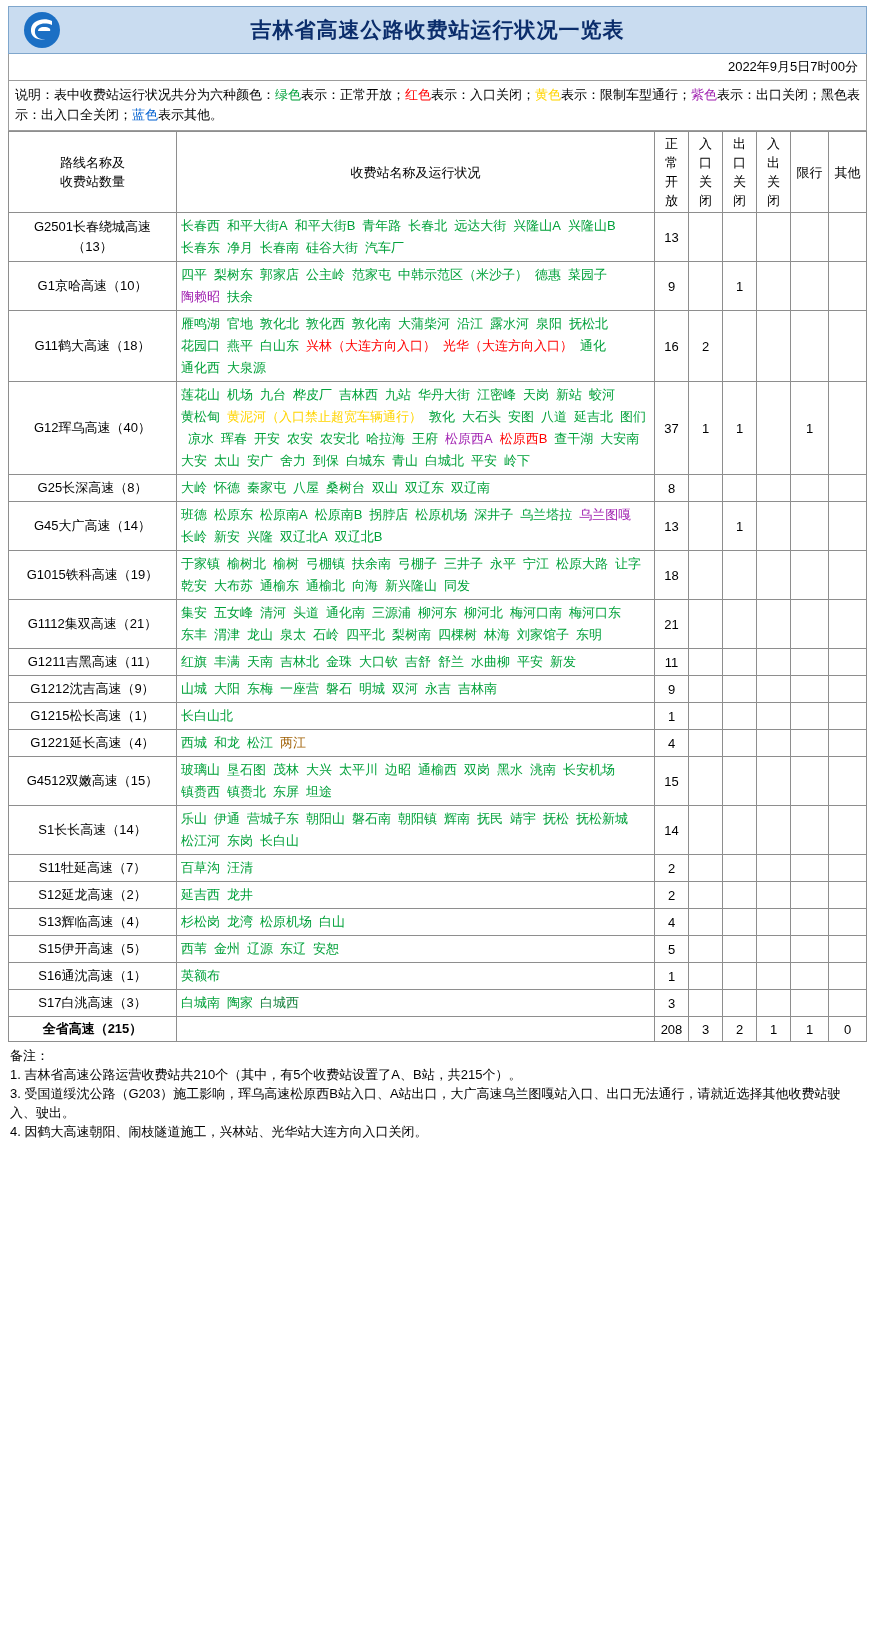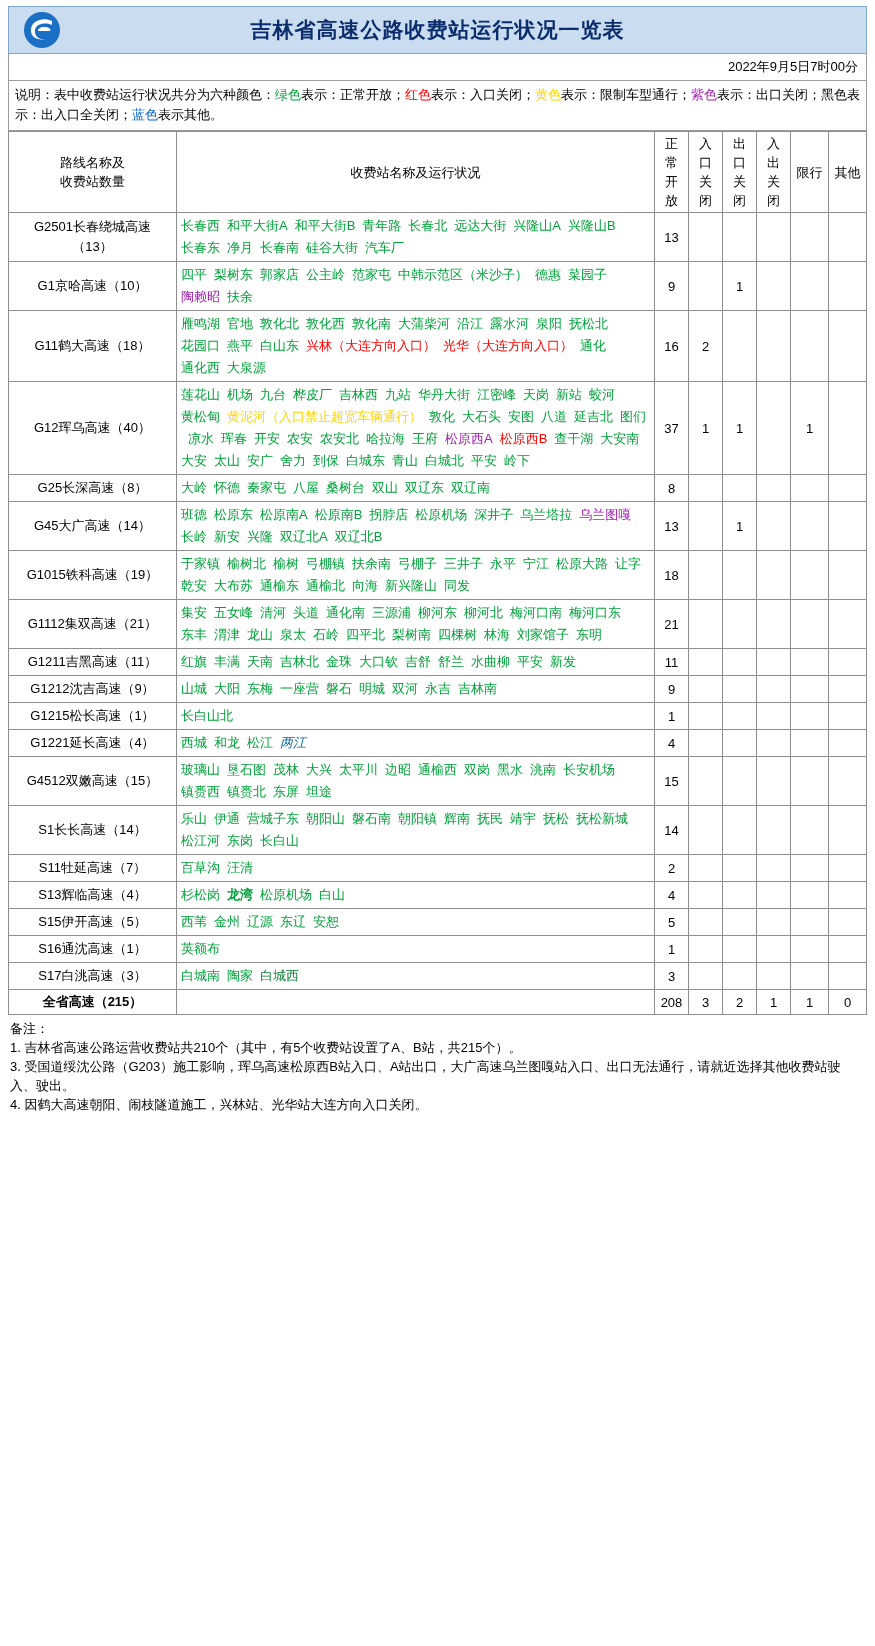--- a/index.html
+++ b/index.html
@@ -258,21 +258,21 @@
           <td class="stations"><span class="st" style="color: rgb(0, 161, 58);">长白山北</span><span class="sp"></span></td>
           <td class="num">1</td>
           <td class="num"></td>
           <td class="num"></td>
           <td class="num"></td>
           <td class="num"></td>
           <td class="num"></td>
         </tr>
         <tr>
           <td class="route">G1221延长高速（4）</td>
-          <td class="stations"><span class="st" style="color: rgb(0, 161, 58);">西城</span><span class="sp"></span><span class="st" style="color: rgb(0, 161, 58);">和龙</span><span class="sp"></span><span class="st" style="color: rgb(0, 161, 58);">松江</span><span class="sp"></span><span class="st" style="color: #0369a1; font-style: italic;">两江</span><span class="sp"></span></td>
+          <td class="stations"><span class="st" style="color: rgb(0, 161, 58);">西城</span><span class="sp"></span><span class="st" style="color: rgb(0, 161, 58);">和龙</span><span class="sp"></span><span class="st" style="color: rgb(0, 161, 58);">松江</span><span class="sp"></span><span class="st" style="color: #a16207;">两江</span><span class="sp"></span></td>
           <td class="num">4</td>
           <td class="num"></td>
           <td class="num"></td>
           <td class="num"></td>
           <td class="num"></td>
           <td class="num"></td>
         </tr>
         <tr>
           <td class="route">G4512双嫩高速（15）</td>
           <td class="stations"><span class="st" style="color: rgb(0, 161, 58);">玻璃山</span><span class="sp"></span><span class="st" style="color: rgb(0, 161, 58);">垦石图</span><span class="sp"></span><span class="st" style="color: rgb(0, 161, 58);">茂林</span><span class="sp"></span><span class="st" style="color: rgb(0, 161, 58);">大兴</span><span class="sp"></span><span class="st" style="color: rgb(0, 161, 58);">太平川</span><span class="sp"></span><span class="st" style="color: rgb(0, 161, 58);">边昭</span><span class="sp"></span><span class="st" style="color: rgb(0, 161, 58);">通榆西</span><span class="sp"></span><span class="st" style="color: rgb(0, 161, 58);">双岗</span><span class="sp"></span><span class="st" style="color: rgb(0, 161, 58);">黑水</span><span class="sp"></span><span class="st" style="color: rgb(0, 161, 58);">洮南</span><span class="sp"></span><span class="st" style="color: rgb(0, 161, 58);">长安机场</span><span class="sp"></span><span class="st" style="color: rgb(0, 161, 58);">镇赉西</span><span class="sp"></span><span class="st" style="color: rgb(0, 161, 58);">镇赉北</span><span class="sp"></span><span class="st" style="color: rgb(0, 161, 58);">东屏</span><span class="sp"></span><span class="st" style="color: rgb(0, 161, 58);">坦途</span><span class="sp"></span></td>
@@ -297,22 +297,32 @@
           <td class="route">S11牡延高速（7）</td>
           <td class="stations"><span class="st" style="color: rgb(0, 161, 58);">百草沟</span><span class="sp"></span><span class="st" style="color: rgb(0, 161, 58);">汪清</span><span class="sp"></span></td>
           <td class="num">2</td>
           <td class="num"></td>
           <td class="num"></td>
           <td class="num"></td>
           <td class="num"></td>
           <td class="num"></td>
         </tr>
         <tr>
+          <td class="route">S12延龙高速（2）</td>
+          <td class="stations"><span class="st" style="color: rgb(0, 161, 58);">延吉西</span><span class="sp"></span><span class="st" style="color: rgb(0, 161, 58);">龙井</span><span class="sp"></span></td>
+          <td class="num">2</td>
+          <td class="num"></td>
+          <td class="num"></td>
+          <td class="num"></td>
+          <td class="num"></td>
+          <td class="num"></td>
+        </tr>
+        <tr>
           <td class="route">S13辉临高速（4）</td>
-          <td class="stations"><span class="st" style="color: rgb(0, 161, 58);">杉松岗</span><span class="sp"></span><span class="st" style="color: rgb(0, 161, 58); font-weight: bold;">龙湾</span><span class="sp"></span><span class="st" style="color: rgb(0, 161, 58);">松原机场</span><span class="sp"></span><span class="st" style="color: rgb(0, 161, 58);">白山</span><span class="sp"></span></td>
+          <td class="stations"><span class="st" style="color: rgb(0, 161, 58);">杉松岗</span><span class="sp"></span><span class="st" style="color: rgb(0, 161, 58);">龙湾</span><span class="sp"></span><span class="st" style="color: rgb(0, 161, 58);">松原机场</span><span class="sp"></span><span class="st" style="color: rgb(0, 161, 58);">白山</span><span class="sp"></span></td>
           <td class="num">4</td>
           <td class="num"></td>
           <td class="num"></td>
           <td class="num"></td>
           <td class="num"></td>
           <td class="num"></td>
         </tr>
         <tr>
           <td class="route">S15伊开高速（5）</td>
           <td class="stations"><span class="st" style="color: rgb(0, 161, 58);">西苇</span><span class="sp"></span><span class="st" style="color: rgb(0, 161, 58);">金州</span><span class="sp"></span><span class="st" style="color: rgb(0, 161, 58);">辽源</span><span class="sp"></span><span class="st" style="color: rgb(0, 161, 58);">东辽</span><span class="sp"></span><span class="st" style="color: rgb(0, 161, 58);">安恕</span><span class="sp"></span></td>

